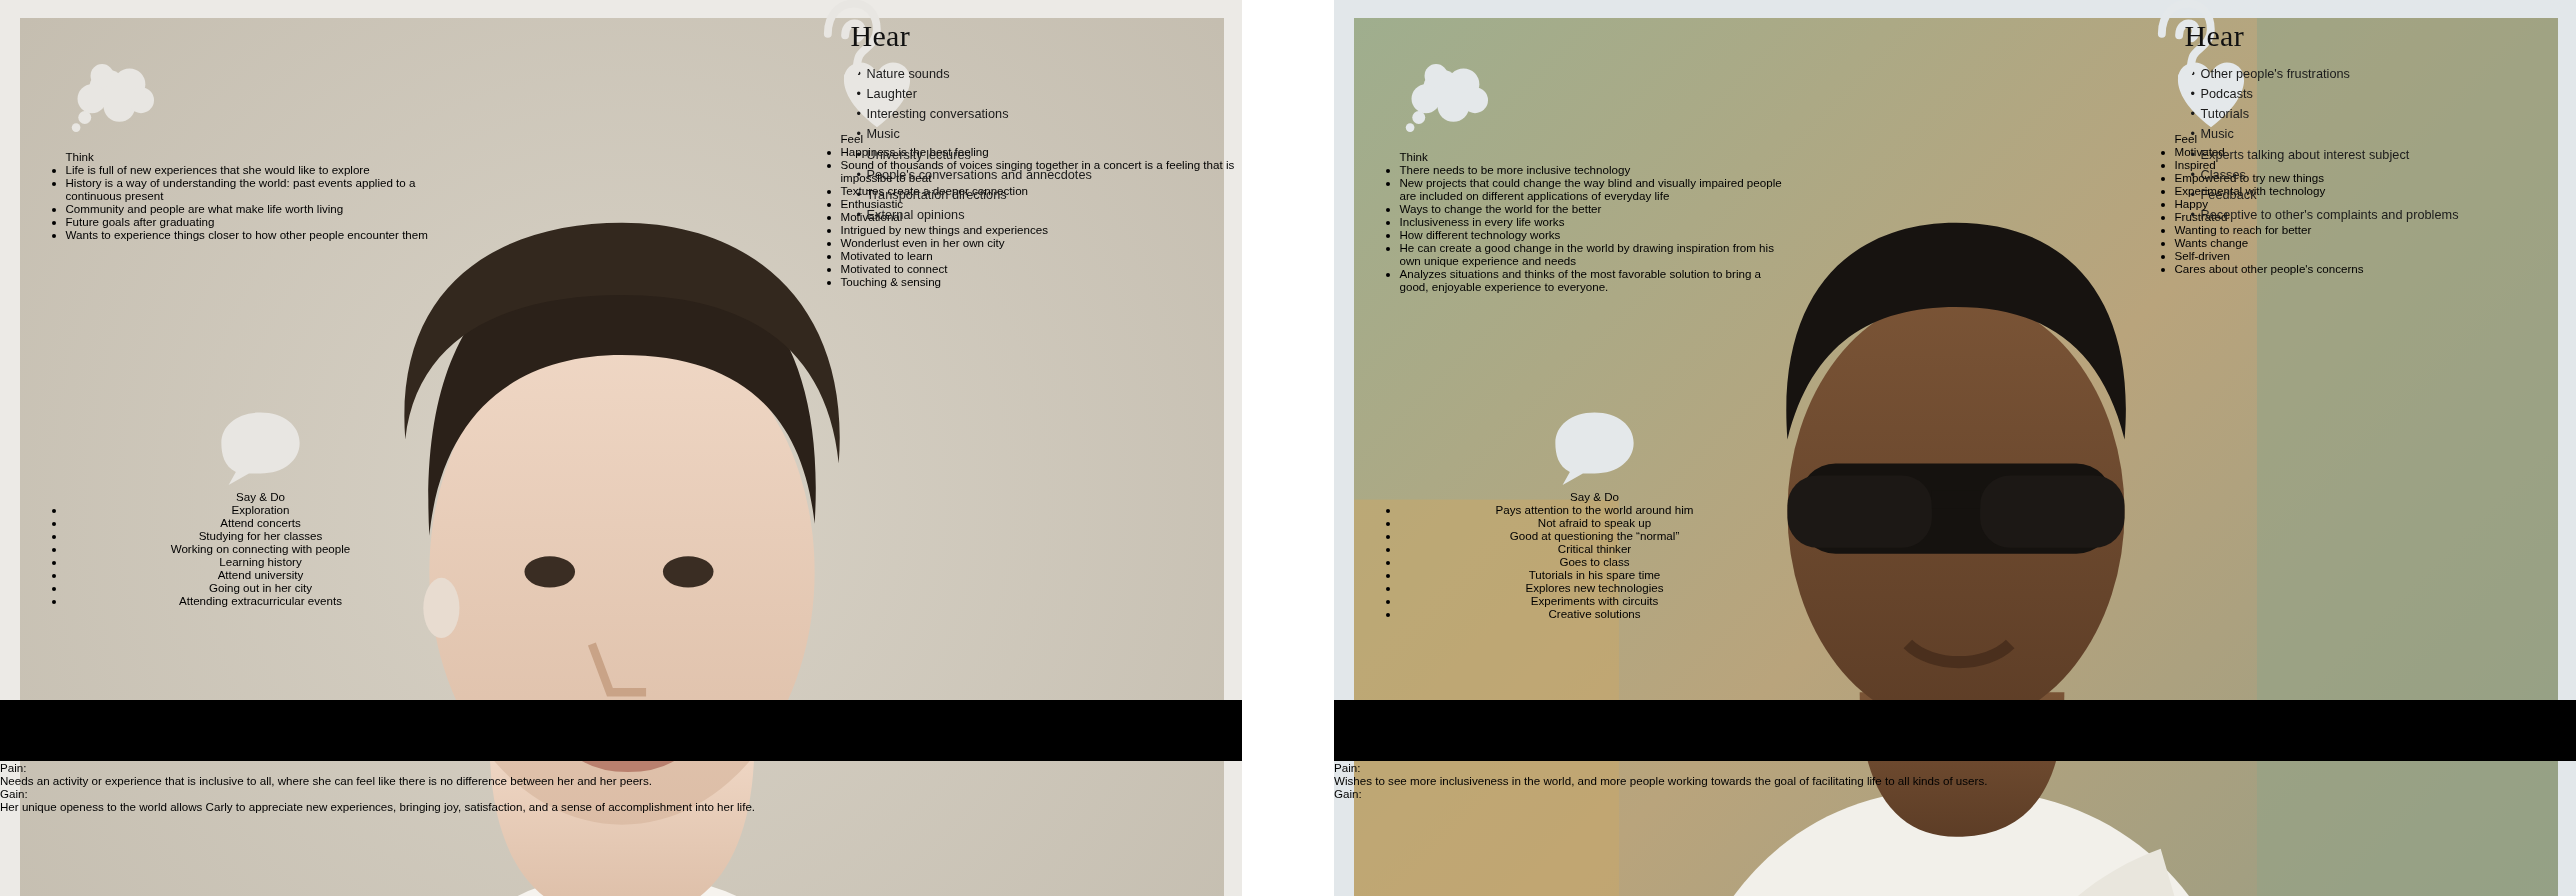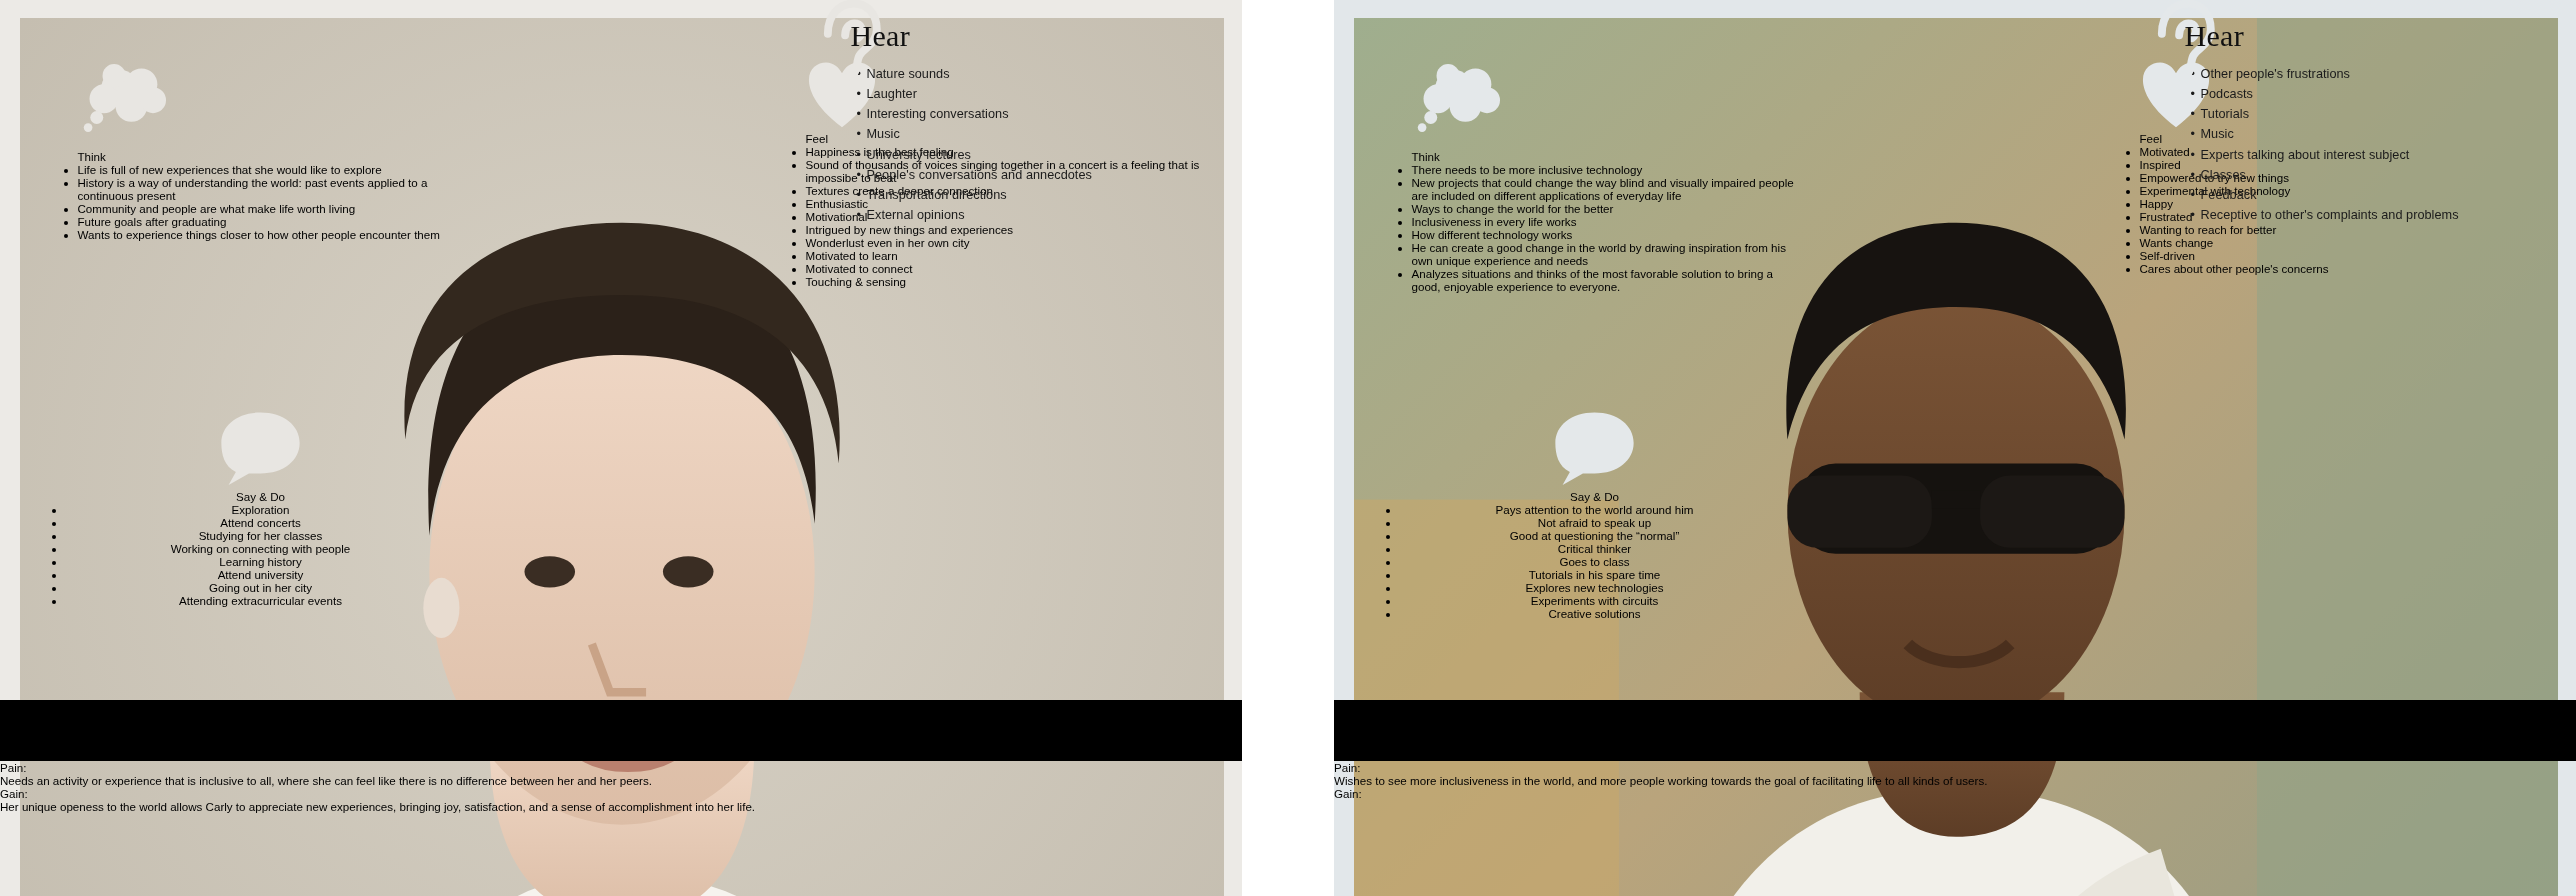--- a/index.html
+++ b/index.html
@@ -21,22 +21,22 @@
     width: 1204px; height: 662px;
     background: #f4f3f0;
   }
   .panel-right .card { background: #edf1f3; }
 
   .black-band { position: absolute; left: 0; width: 100%; top: 700px; height: 61px; background: #000000; }
   .footer { position: absolute; left: 0; top: 761px; width: 100%; height: 136px; }
 
   
   .quad { position: absolute; }
-  .q-think  { left: 46px;   top: 43px;  width: 390px; margin-left: 12px; }
-  .q-feel   { left: 786px; top: 43px;  width: 394px; }
+  .q-think  { left: 46px;   top: 43px;  width: 390px; }
+  .q-feel   { left: 821px; top: 43px;  width: 394px; }
   .q-saydo  { left: 46px;   top: 390px; width: 390px; text-align: center; }
   .q-hear   { left: 821px; top": 390px; width: 394px; }
   .q-hear   { left: 821px; top: 390px; width: 394px; }
 
   .panel-right .q-think  { left: 46px;   top: 43px;  width: 405px; }
   .panel-right .q-feel   { left: 817px; top: 43px;  width: 394px; }
   .panel-right .q-saydo  { left: 46px;   top: 393px; width: 394px; }
   .panel-right .q-hear   { left: 817px; top: 393px; width: 394px; }
 
   .quad-head { position: relative; height: 38px; }

